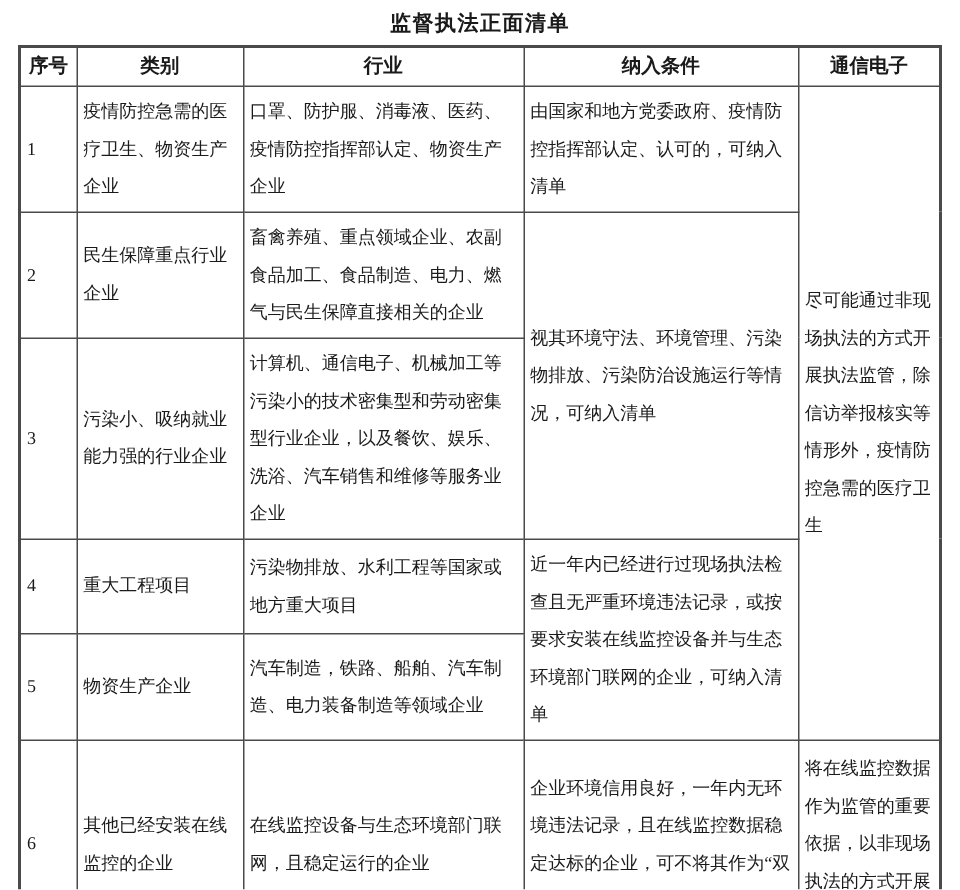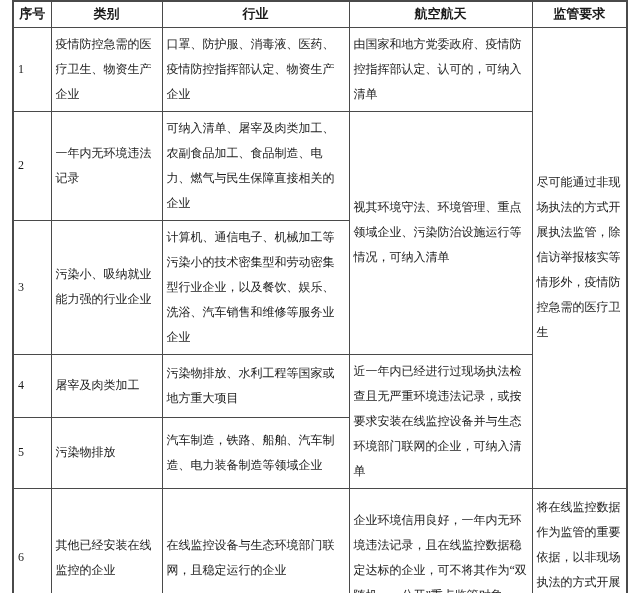--- a/index.html
+++ b/index.html
@@ -69,70 +69,71 @@
   tr.r3 { height: 100px; }
   tr.r4 { height: 63px; }
   tr.r5 { height: 71px; }
   tr.r6 { height: 140px; }
 </style>
 </head>
 <body>
 
 <div class="page">
 
+  <div class="doc-title">监督执法正面清单</div>
 
   <table class="positive-list">
     <colgroup>
       <col class="c-no">
         <col class="c-cat">
         <col class="c-ind">
         <col class="c-cond">
         <col class="c-req">
     </colgroup>
 
     <tbody>
         <tr>
       <th>序号</th>
       <th>类别</th>
       <th>行业</th>
-      <th>航空航天</th>
-      <th>监管要求</th>
+      <th>纳入条件</th>
+      <th>通信电子</th>
     </tr>
 
     <tr class="r1">
       <td class="cell-no">1</td>
       <td class="cell-category">疫情防控急需的医疗卫生、物资生产企业</td>
       <td class="cell-industry">口罩、防护服、消毒液、医药、疫情防控指挥部认定、物资生产企业</td>
       <td class="cell-condition">由国家和地方党委政府、疫情防控指挥部认定、认可的，可纳入清单</td>
       <td class="cell-requirement" rowspan="5">尽可能通过非现场执法的方式开展执法监管，除信访举报核实等情形外，疫情防控急需的医疗卫生</td>
     </tr>
 
     <tr class="r2">
       <td class="cell-no">2</td>
-      <td class="cell-category">一年内无环境违法记录</td>
-      <td class="cell-industry">可纳入清单、屠宰及肉类加工、农副食品加工、食品制造、电力、燃气与民生保障直接相关的企业</td>
-      <td class="cell-condition" rowspan="2">视其环境守法、环境管理、重点领域企业、污染防治设施运行等情况，可纳入清单</td>
+      <td class="cell-category">民生保障重点行业企业</td>
+      <td class="cell-industry">畜禽养殖、重点领域企业、农副食品加工、食品制造、电力、燃气与民生保障直接相关的企业</td>
+      <td class="cell-condition" rowspan="2">视其环境守法、环境管理、污染物排放、污染防治设施运行等情况，可纳入清单</td>
     </tr>
 
     <tr class="r3">
       <td class="cell-no">3</td>
       <td class="cell-category">污染小、吸纳就业能力强的行业企业</td>
       <td class="cell-industry">计算机、通信电子、机械加工等污染小的技术密集型和劳动密集型行业企业，以及餐饮、娱乐、洗浴、汽车销售和维修等服务业企业</td>
     </tr>
 
     <tr class="r4">
       <td class="cell-no">4</td>
-      <td class="cell-category">屠宰及肉类加工</td>
+      <td class="cell-category">重大工程项目</td>
       <td class="cell-industry">污染物排放、水利工程等国家或地方重大项目</td>
       <td class="cell-condition" rowspan="2">近一年内已经进行过现场执法检查且无严重环境违法记录，或按要求安装在线监控设备并与生态环境部门联网的企业，可纳入清单</td>
     </tr>
 
     <tr class="r5">
       <td class="cell-no">5</td>
-      <td class="cell-category">污染物排放</td>
+      <td class="cell-category">物资生产企业</td>
       <td class="cell-industry">汽车制造，铁路、船舶、汽车制造、电力装备制造等领域企业</td>
     </tr>
 
     <tr class="r6">
       <td class="cell-no">6</td>
       <td class="cell-category">其他已经安装在线监控的企业</td>
       <td class="cell-industry">在线监控设备与生态环境部门联网，且稳定运行的企业</td>
       <td class="cell-condition">企业环境信用良好，一年内无环境违法记录，且在线监控数据稳定达标的企业，可不将其作为“双随机、一公开”重点监管对象</td>
       <td class="cell-requirement">将在线监控数据作为监管的重要依据，以非现场执法的方式开展执法监管为主</td>
     </tr>

